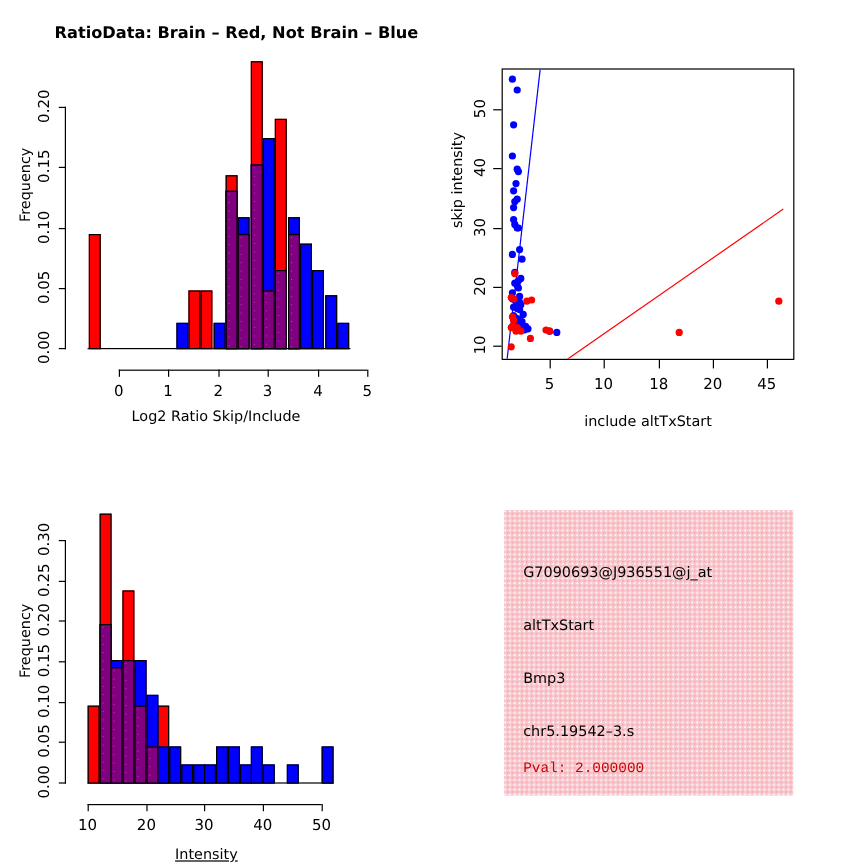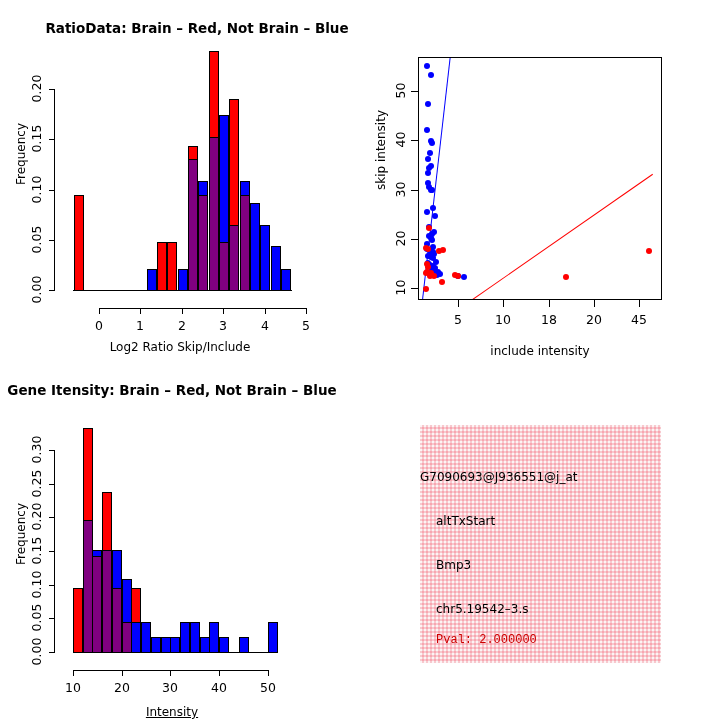--- a/index.html
+++ b/index.html
@@ -159,21 +159,21 @@
         <div class="bar purple" style="left:198px;top:195px;width:10px;height:96px;"></div>
         <div class="bar purple" style="left:209px;top:137px;width:10px;height:154px;"></div>
         <div class="bar purple" style="left:219px;top:242px;width:10px;height:49px;"></div>
         <div class="bar purple" style="left:229px;top:225px;width:10px;height:66px;"></div>
         <div class="bar purple" style="left:240px;top:195px;width:10px;height:96px;"></div>
       </div>
   </div>
 
   <div class="panel" id="p2" style="left:360px;top:0;width:360px;height:360px;">
     <div class="axis-label vertical" id="p2-ylab" style="left:14px;top:190px;">skip intensity</div>
-    <div class="axis-label" id="p2-xlab" style="left:180px;top:344px;transform:translateX(-50%);">include intensity</div>
+    <div class="axis-label" id="p2-xlab" style="left:180px;top:344px;transform:translateX(-50%);">include altTxStart</div>
     <div class="plot" id="p2-plot">
         <div class="plotbox" style="left:58px;top:57px;width:244px;height:243px;"></div>
         <div class="rule" style="left:51px;top:288px;width:7px;height:1px;"></div>
         <div class="ticklab rot" style="left:22px;top:280px;width:36px;">10</div>
         <div class="rule" style="left:51px;top:239px;width:7px;height:1px;"></div>
         <div class="ticklab rot" style="left:22px;top:231px;width:36px;">20</div>
         <div class="rule" style="left:51px;top:190px;width:7px;height:1px;"></div>
         <div class="ticklab rot" style="left:22px;top:182px;width:36px;">30</div>
         <div class="rule" style="left:51px;top:140px;width:7px;height:1px;"></div>
         <div class="ticklab rot" style="left:22px;top:132px;width:36px;">40</div>
@@ -258,21 +258,20 @@
           <div class="pt red" style="left:33.2px;top:214.0px;"></div>
           <div class="pt red" style="left:36.4px;top:214.5px;"></div>
           <div class="pt red" style="left:4.2px;top:227.7px;"></div>
           <div class="pt red" style="left:143.9px;top:215.9px;"></div>
           <div class="pt red" style="left:227.3px;top:190.4px;"></div>
         </div>
       </div>
   </div>
 
   <div class="panel" id="p3" style="left:0;top:360px;width:360px;height:360px;">
-    <div class="panel-title" id="p3-title" style="left:172px;top:22px;transform:translateX(-50%);">Gene Itensity: Brain – Red, Not Brain – Blue</div>
     <div class="axis-label vertical" id="p3-ylab" style="left:14px;top:205px;">Frequency</div>
     <div class="axis-label" id="p3-xlab" style="left:172px;top:345px;transform:translateX(-50%);text-decoration:underline;">Intensity</div>
     <div class="plot" id="p3-plot">
         <div class="rule" style="left:54px;top:90px;width:1px;height:203px;"></div>
         <div class="rule" style="left:49px;top:292px;width:6px;height:1px;"></div>
         <div class="ticklab rot" style="left:14px;top:284px;width:44px;">0.00</div>
         <div class="rule" style="left:49px;top:258px;width:6px;height:1px;"></div>
         <div class="ticklab rot" style="left:14px;top:250px;width:44px;">0.05</div>
         <div class="rule" style="left:49px;top:225px;width:6px;height:1px;"></div>
         <div class="ticklab rot" style="left:14px;top:217px;width:44px;">0.10</div>
@@ -322,20 +321,20 @@
         <div class="bar blue" style="left:268px;top:262px;width:10px;height:31px;"></div>
         <div class="bar purple" style="left:83px;top:160px;width:10px;height:133px;"></div>
         <div class="bar purple" style="left:92px;top:196px;width:10px;height:97px;"></div>
         <div class="bar purple" style="left:102px;top:190px;width:10px;height:103px;"></div>
         <div class="bar purple" style="left:112px;top:228px;width:10px;height:65px;"></div>
         <div class="bar purple" style="left:122px;top:262px;width:10px;height:31px;"></div>
       </div>
   </div>
 
   <div class="infopanel" id="p4" style="left:420px;top:425px;width:241px;height:238px;">
-    <div class="infoline" id="info-0" style="left:0;top:45px;text-align:right;">G7090693@J936551@j_at</div>
+    <div class="infoline" id="info-0" style="left:16px;top:45px;text-align:right;">G7090693@J936551@j_at</div>
     <div class="infoline" id="info-1" style="left:16px;top:89px;">altTxStart</div>
     <div class="infoline" id="info-2" style="left:16px;top:133px;">Bmp3</div>
     <div class="infoline" id="info-3" style="left:16px;top:177px;">chr5.19542–3.s</div>
     <div class="infoline pval" id="info-4" style="left:16px;top:208px;">Pval: 2.000000</div>
   </div>
 
 </div>
 
 </body></html>

